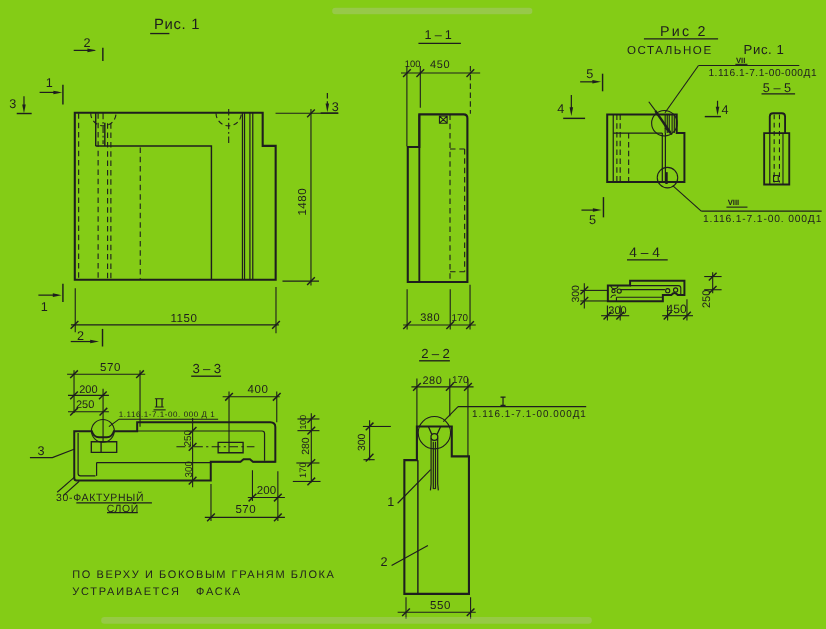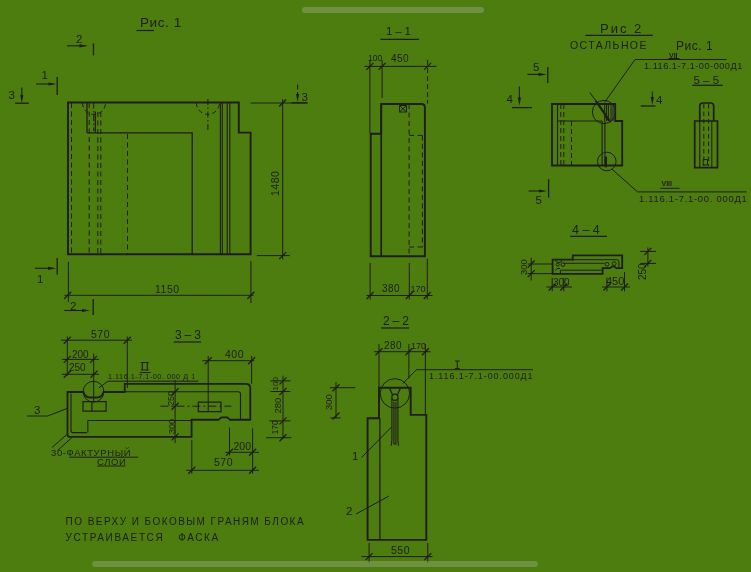--- a/index.html
+++ b/index.html
@@ -1,16 +1,16 @@
 <!DOCTYPE html>
 <html><head>
 <meta charset="utf-8">
 <style>
   html,body{margin:0;padding:0;background:#fff;}
-  #page{position:relative;width:751px;height:572px;background:#4d7c0f;overflow:hidden;}
+  #page{position:relative;width:751px;height:572px;background:#84cc16;overflow:hidden;}
   svg{position:absolute;left:0;top:0;}
   text{font-family:"Liberation Sans",sans-serif;fill:#1e1e1e;}
 </style>
 </head>
 <body>
 <div id="page">
 <svg width="751" height="572" viewBox="0 0 751 572">
 <defs>
 <g id="tick">
           <line x1="-3.5" y1="3.5" x2="3.5" y2="-3.5" stroke="#1e1e1e" stroke-width="1.3"></line>

